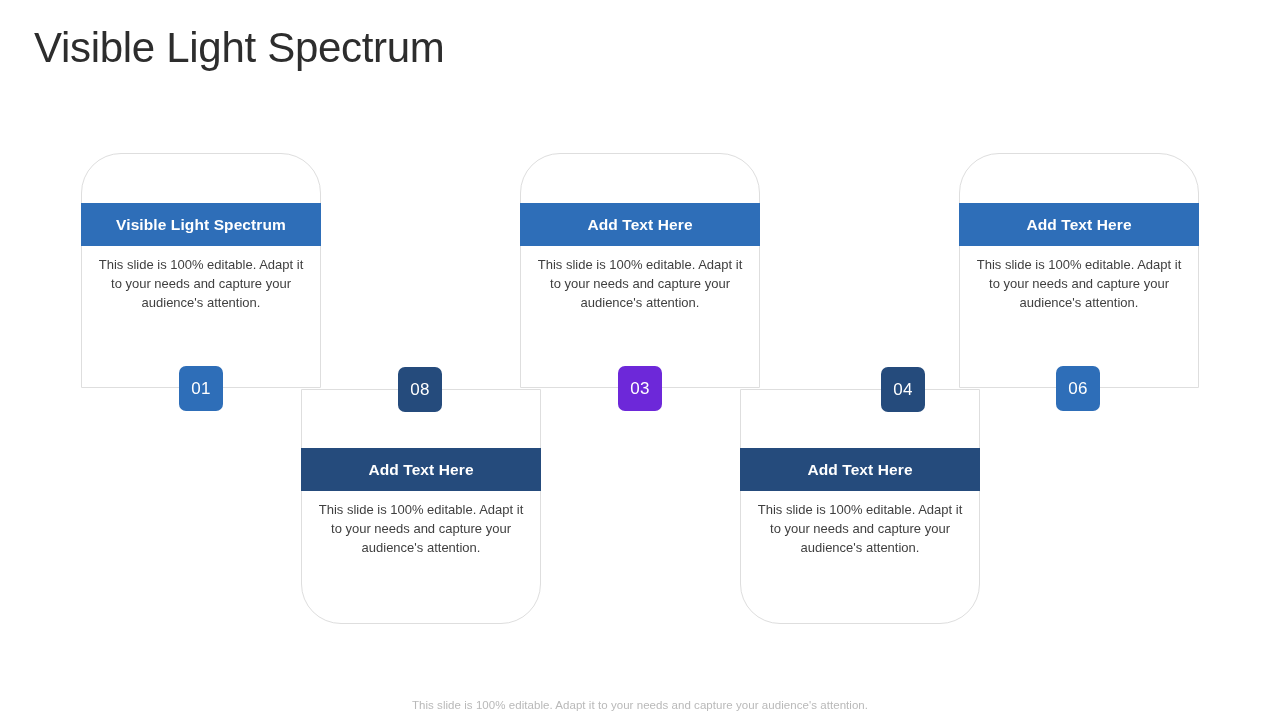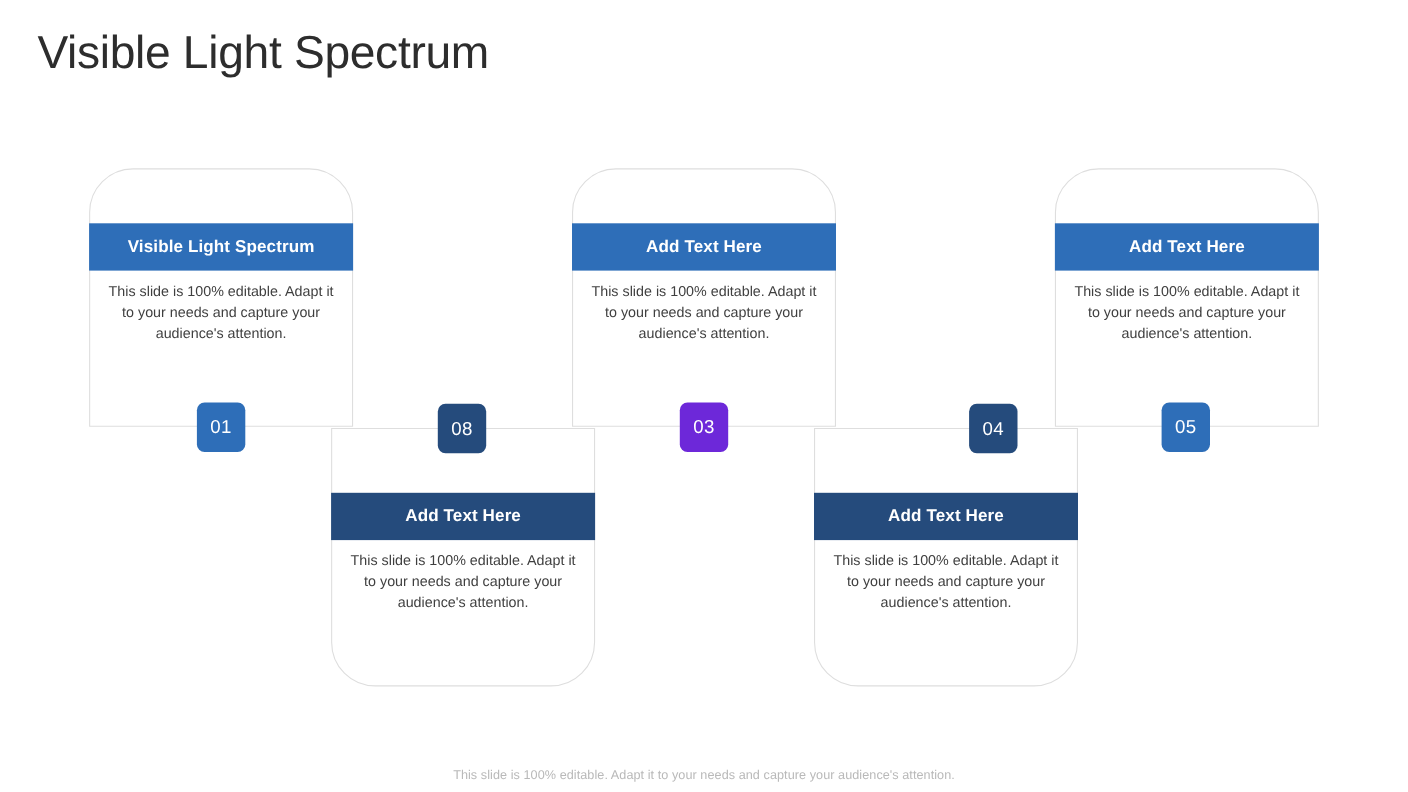--- a/index.html
+++ b/index.html
@@ -155,18 +155,18 @@
     <span>04</span>
   </div>
 
   <div class="card up" style="left:959px; top:153px; width:240px; height:235px;">
     <div class="card-header" style="background:#2E6EB8;">
       <span>Add Text Here</span>
     </div>
     <div class="card-body">This slide is 100% editable. Adapt it to your needs and capture your audience's attention.</div>
   </div>
   <div class="badge" style="left:1056px; top:366px; background:#2E6EB8;">
-    <span>05</span>
+    <span>06</span>
   </div>
 
 </div>
 
 <div class="footer-note">This slide is 100% editable. Adapt it to your needs and capture your audience's attention.</div>
 
 </body></html>

